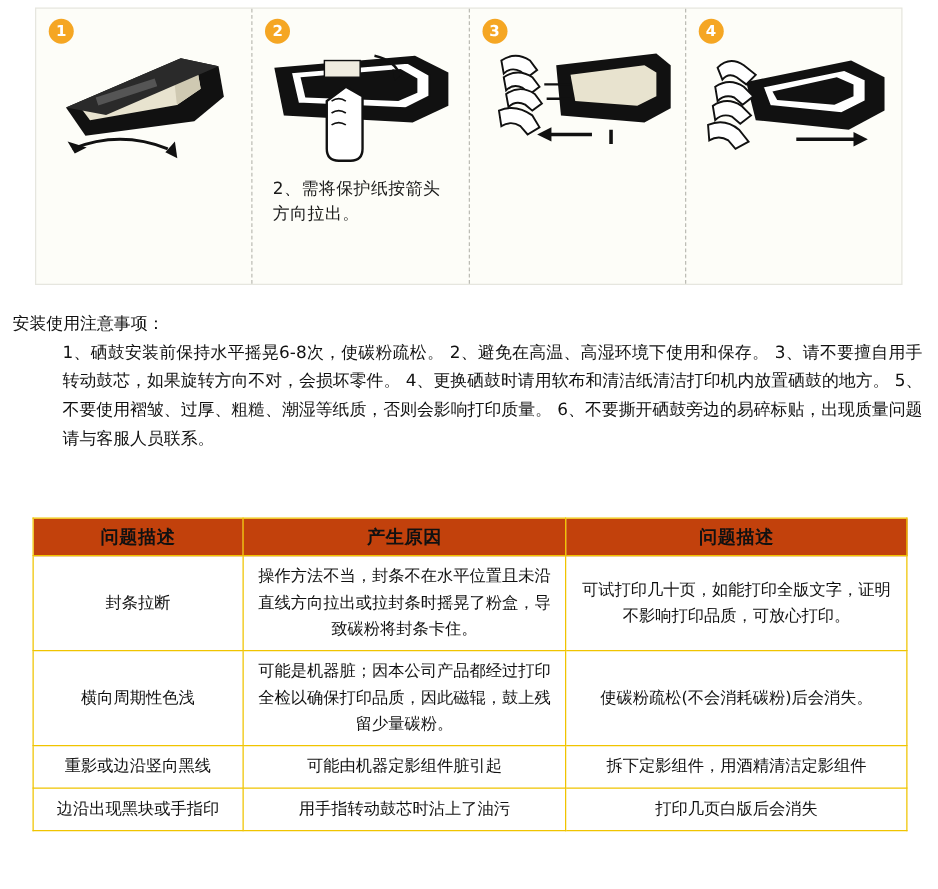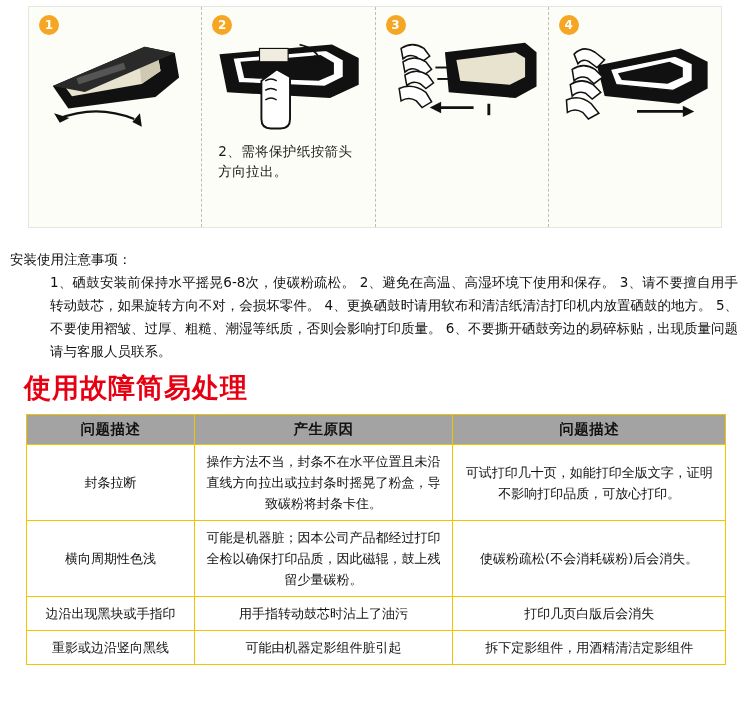--- a/index.html
+++ b/index.html
@@ -103,21 +103,21 @@
     width: 100%;
     table-layout: fixed;
   }
   table.faq th, table.faq td {
     border: 1px solid #f0c400;
     text-align: center;
     vertical-align: middle;
     color: #111111;
   }
   table.faq thead th {
-    background: #a3a3a3;
+    background: #c2410c;
     font-size: 14.5px;
     font-weight: bold;
     height: 30px;
     letter-spacing: 0.5px;
   }
   table.faq td {
     font-size: 13px;
     line-height: 21px;
     padding: 6px 8px;
   }
@@ -207,21 +207,20 @@
       </div>
 
     </div>
   </div>
 
   <div class="notes">
     <div class="notes-title">安装使用注意事项：</div>
     <div class="notes-body">1、硒鼓安装前保持水平摇晃6-8次，使碳粉疏松。 2、避免在高温、高湿环境下使用和保存。 3、请不要擅自用手转动鼓芯，如果旋转方向不对，会损坏零件。 4、更换硒鼓时请用软布和清洁纸清洁打印机内放置硒鼓的地方。 5、不要使用褶皱、过厚、粗糙、潮湿等纸质，否则会影响打印质量。 6、不要撕开硒鼓旁边的易碎标贴，出现质量问题请与客服人员联系。</div>
   </div>
 
-  <div class="section-title">使用故障简易处理</div>
 
   <div class="tbl-wrap">
     <table class="faq">
       <thead>
         <tr>
           <th class="col-a">问题描述</th>
           <th class="col-b">产生原因</th>
           <th class="col-c">问题描述</th>
         </tr>
       </thead>
@@ -230,26 +229,26 @@
           <td>封条拉断</td>
           <td>操作方法不当，封条不在水平位置且未沿直线方向拉出或拉封条时摇晃了粉盒，导致碳粉将封条卡住。</td>
           <td>可试打印几十页，如能打印全版文字，证明不影响打印品质，可放心打印。</td>
         </tr>
         <tr>
           <td>横向周期性色浅</td>
           <td>可能是机器脏；因本公司产品都经过打印全检以确保打印品质，因此磁辊，鼓上残留少量碳粉。</td>
           <td>使碳粉疏松(不会消耗碳粉)后会消失。</td>
         </tr>
         <tr>
+          <td>重影或边沿竖向黑线</td>
+          <td>可能由机器定影组件脏引起</td>
+          <td>拆下定影组件，用酒精清洁定影组件</td>
+        </tr>
+        <tr>
           <td>边沿出现黑块或手指印</td>
           <td>用手指转动鼓芯时沾上了油污</td>
           <td>打印几页白版后会消失</td>
         </tr>
-        <tr>
-          <td>重影或边沿竖向黑线</td>
-          <td>可能由机器定影组件脏引起</td>
-          <td>拆下定影组件，用酒精清洁定影组件</td>
-        </tr>
       </tbody>
     </table>
   </div>
 
 </div>
 
 </body></html>

